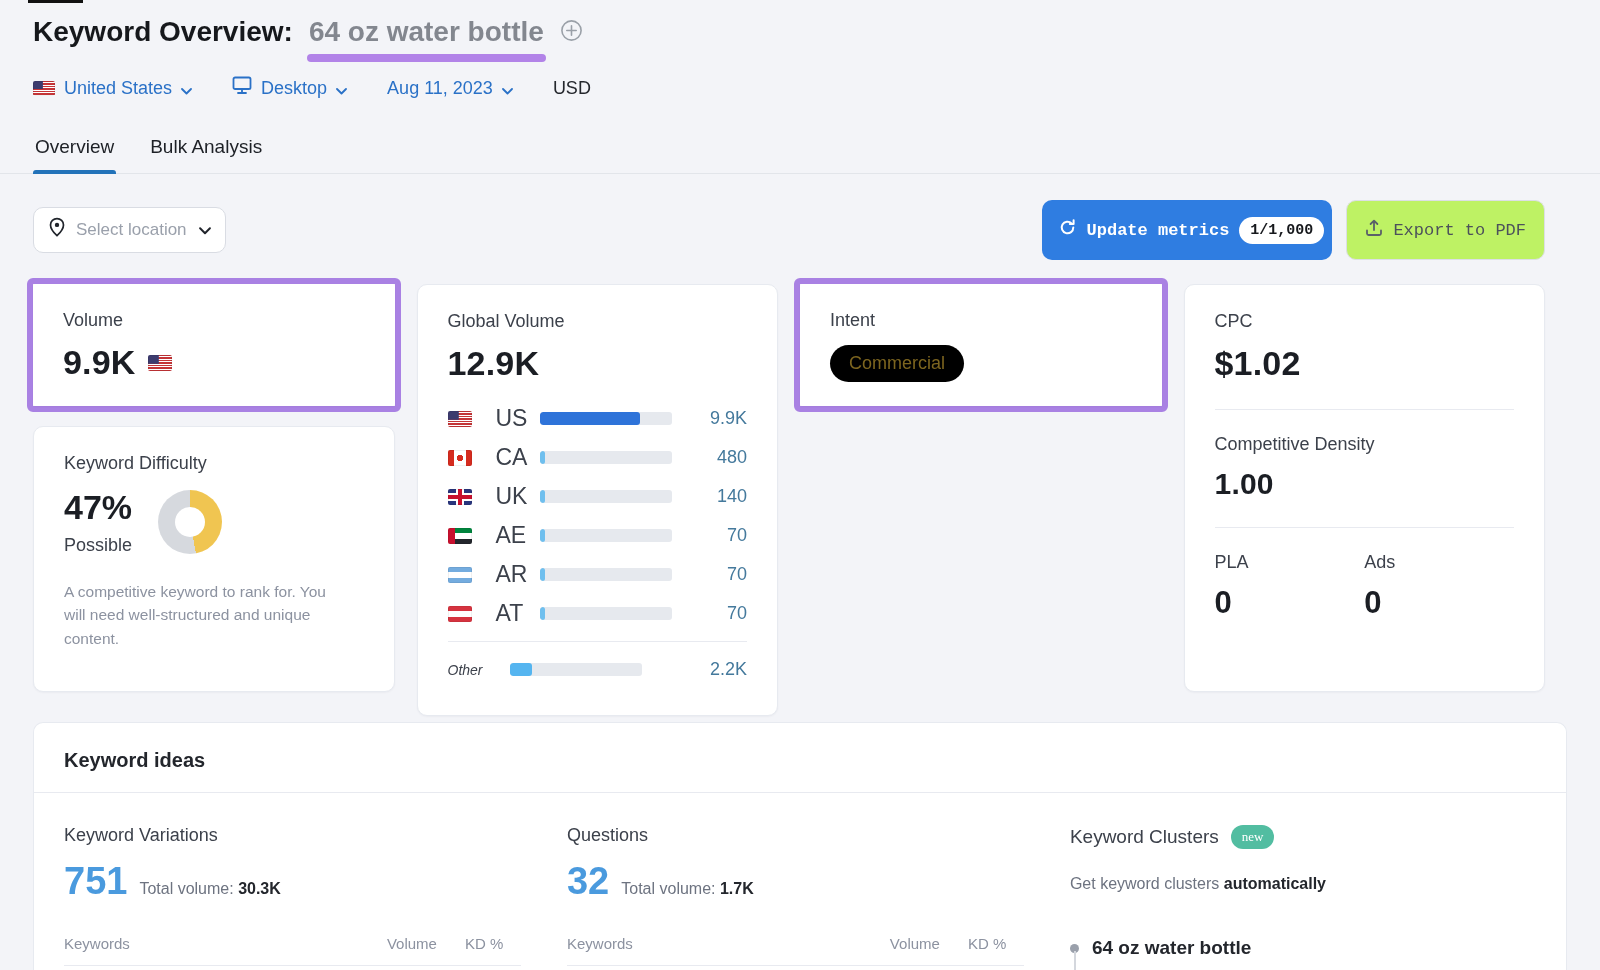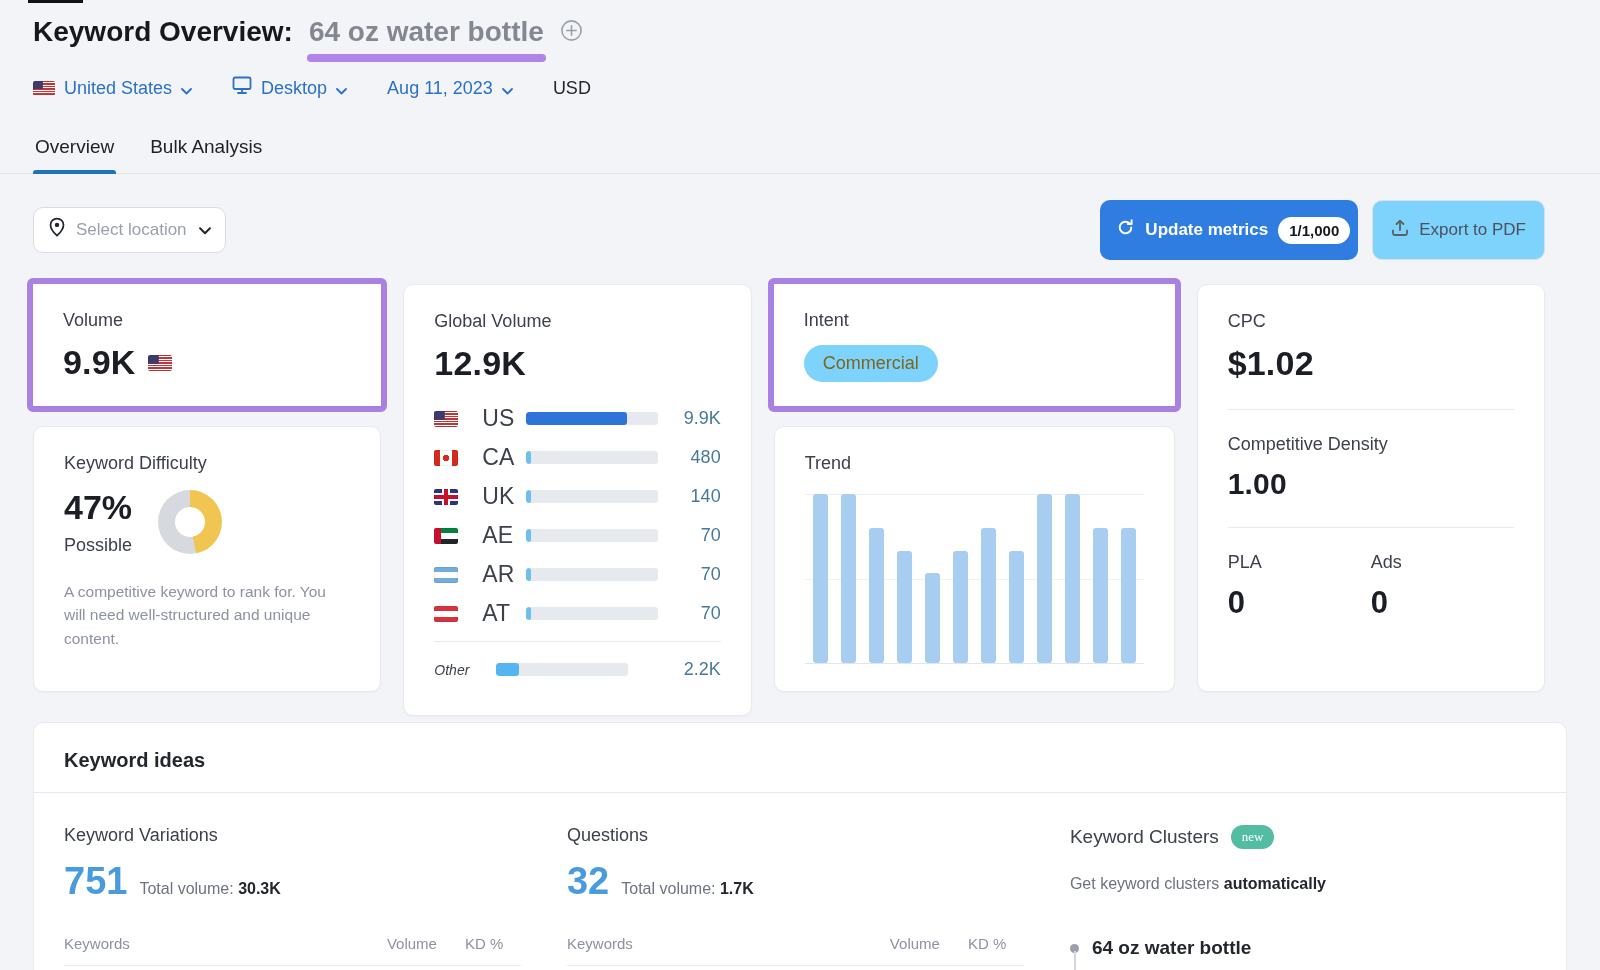--- a/index.html
+++ b/index.html
@@ -28,24 +28,24 @@
 
   .tabs-bar { margin-top:26px; border-bottom:1px solid #e2e5ea; padding:0 33px; display:flex; gap:32px; }
   .tab { padding:10px 2px 15px; font-size:19px; color:#1d2026; position:relative; cursor:pointer; }
   .tab.active::after { content:""; position:absolute; left:0; right:0; bottom:-1px; height:4px; background:#2272b9; border-radius:3px 3px 0 0; }
 
   
   .toolbar { display:flex; justify-content:space-between; align-items:center; margin:26px 55px 0 33px; }
   .btn { display:flex; align-items:center; gap:10px; border-radius:10px; font-size:17px; cursor:pointer; }
   .btn-select { background:#fff; border:1px solid #d9dce3; padding:9px 14px 9px 14px; color:#9aa0ab; }
   .btn-select .chev { color:#20242b; margin-left:2px; }
-  .toolbar-right { display:flex; gap:14px; }
+  .toolbar-right { display:flex; gap:14px;font-family:Liberation Mono, monospace; }
   .btn-update { background:#2f7de1; color:#fff; font-weight:600; padding:7px 8px 7px 16px; }
   .count-pill { background:#fff; color:#16181c; border-radius:15px; padding:5px 11px; font-size:15px; font-weight:600; }
-  .btn-export { background:#7dd3fc; border:1px solid #dcdfe5; color:#4c515b; padding:17px 18px; }
+  .btn-export { background:#bef264; border:1px solid #dcdfe5; color:#4c515b; padding:17px 18px; }
 
   
   .grid { display:grid; grid-template-columns:repeat(4,1fr); gap:22px; margin:24px 55px 0 33px; }
   .cell { height:408px; display:flex; flex-direction:column; gap:13px; }
   .card { background:#fff; border:1px solid #e7eaf0; border-radius:10px; padding:26px 30px; box-shadow:0 1px 2px rgba(25,35,60,.04); }
   .fill-card { flex:1 1 auto; }
   .card-label { font-size:18px; color:#3c414b; }
   .big { font-size:34px; font-weight:700; color:#1b1e24; margin-top:12px; letter-spacing:.2px; }
 
   .annot { border:6px solid #a981e3; border-radius:6px; margin:-6px -6px 1px; }
@@ -108,21 +108,21 @@
   .kc-item { margin-top:44px; display:flex; align-items:center; gap:13px; font-size:19px; font-weight:700; color:#23262c; }
   .kc-bullet { width:9px; height:9px; border-radius:50%; background:#9aa0ab; flex:0 0 auto; }
   .kc-branch { position:relative; height:64px; margin-left:4px; }
   .kc-vline { position:absolute; left:0; top:-8px; height:90px; width:2px; background:#d4d7dd; border-radius:1px; }
   .kc-curve { position:absolute; left:0; top:-8px; width:30px; height:38px; border-left:2px solid #d4d7dd; border-bottom:2px solid #d4d7dd; border-bottom-left-radius:16px; }
   .kc-pill { position:absolute; left:48px; top:23px; width:58px; height:13px; border-radius:7px; background:linear-gradient(90deg,#92c6f1 0 52%,#b292ec 52%); }
   .kc-blur { position:absolute; left:126px; top:20px; display:flex; gap:8px; filter:blur(3px); }
   .kc-blur i { display:block; height:15px; border-radius:4px; background:#c6cad1; }
 
   
-  .intent-badge { display:inline-block; margin-top:14px; padding:8px 19px; border-radius:20px; background:#7dd3fc; color:#7d651f; font-size:18px; }
+  .intent-badge { display:inline-block; margin-top:14px; padding:8px 19px; border-radius:20px; background:#000000; color:#7d651f; font-size:18px; }
 
   
   .flag { width:24px; height:16px; border-radius:2px; display:inline-block; flex:0 0 auto; box-shadow:inset 0 0 0 1px rgba(0,0,0,.06); }
   .flag-sm { width:22px; height:15px; }
   .flag-us { background-image:linear-gradient(#3c3b6e,#3c3b6e),repeating-linear-gradient(180deg,#c43437 0 1.2px,#ffffff 1.2px 2.5px); background-size:45% 55%,100% 100%; background-repeat:no-repeat,repeat; }
   .flag-ca { background-image:radial-gradient(circle at 50% 50%,#d52b1e 0 3.2px,transparent 3.4px),linear-gradient(90deg,#d52b1e 0 27%,#fff 27% 73%,#d52b1e 73%); }
   .flag-uk { background-color:#29357d; background-image:
       linear-gradient(180deg,transparent 0 37%,#c8102e 37% 63%,transparent 63%),
       linear-gradient(90deg,transparent 0 41%,#c8102e 41% 59%,transparent 59%),
       linear-gradient(180deg,transparent 0 28%,#fff 28% 72%,transparent 72%),
@@ -308,37 +308,20 @@
     </div>
   </div>
 
   <div class="cell">
     <div class="annot">
       <div class="card">
         <div class="card-label">Intent</div>
         <span class="intent-badge">Commercial</span>
       </div>
     </div>
-    <div class="card fill-card">
-      <div class="card-label">Trend</div>
-      <div class="trend-chart">
-          <div class="trend-bar" style="height:100%"></div>
-          <div class="trend-bar" style="height:100%"></div>
-          <div class="trend-bar" style="height:80%"></div>
-          <div class="trend-bar" style="height:66%"></div>
-          <div class="trend-bar" style="height:53%"></div>
-          <div class="trend-bar" style="height:66%"></div>
-          <div class="trend-bar" style="height:80%"></div>
-          <div class="trend-bar" style="height:66%"></div>
-          <div class="trend-bar" style="height:100%"></div>
-          <div class="trend-bar" style="height:100%"></div>
-          <div class="trend-bar" style="height:80%"></div>
-          <div class="trend-bar" style="height:80%"></div>
-        </div>
-    </div>
   </div>
 
   <div class="cell">
     <div class="card fill-card">
       <div class="card-label">CPC</div>
       <div class="big">$1.02</div>
       <div class="cpc-divider"></div>
       <div class="card-label">Competitive Density</div>
       <div class="big" style="font-size:30px">1.00</div>
       <div class="cpc-divider"></div>

